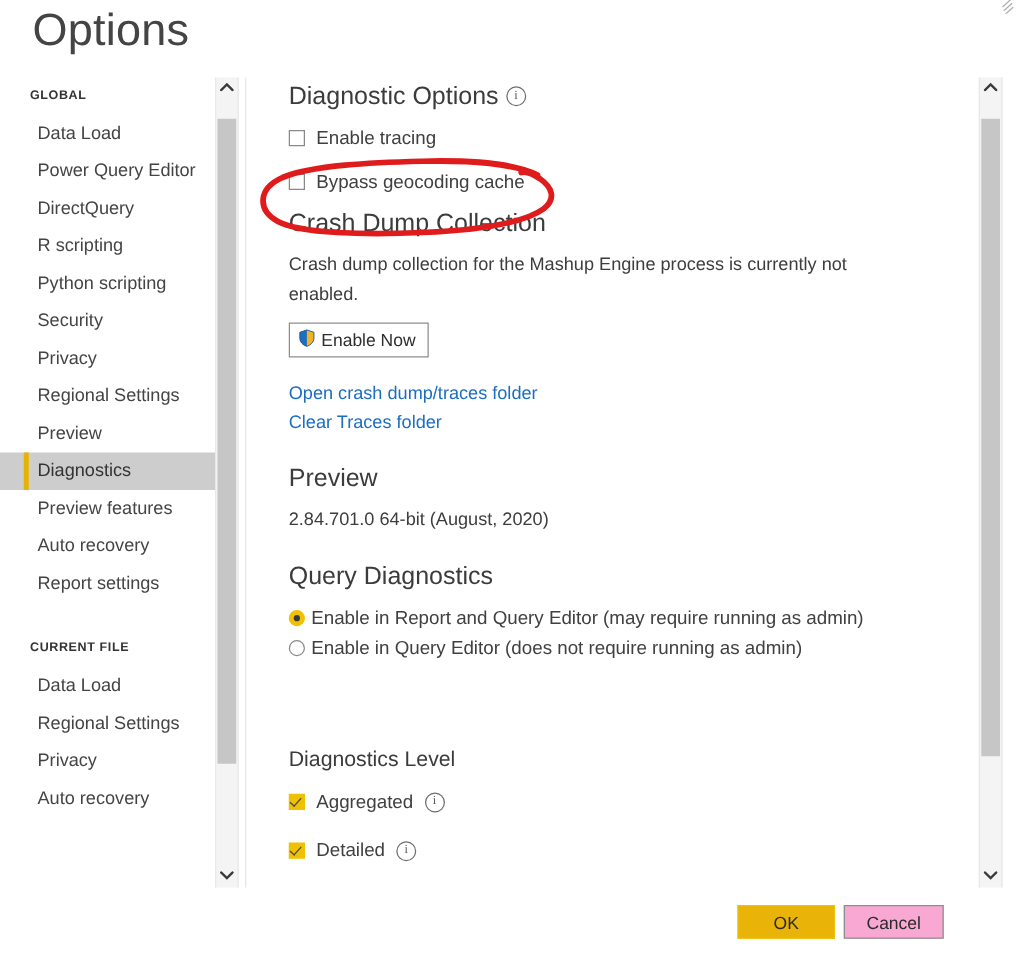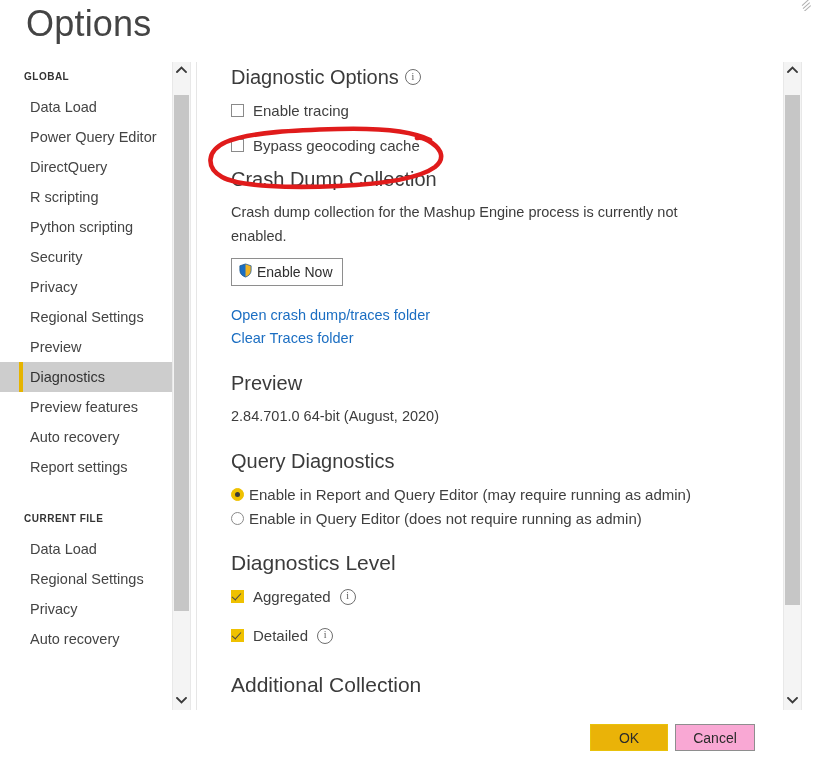--- a/index.html
+++ b/index.html
@@ -153,21 +153,22 @@
 
   h2.section-head {
     font-size: 20px;
     font-weight: 400;
     color: #3b3b3b;
     margin: 0;
     padding: 0;
     line-height: 30px;
   }
   h2.section-head.small {
-    font-size: 21px;
+    font-size: 17px;
+    margin-top: 45px;
   }
   .head-row { display: flex; align-items: center; gap: 6px; }
 
   .body-text {
     font-size: 14.5px;
     line-height: 24px;
     color: #3d3d3d;
     max-width: 466px;
   }
 

